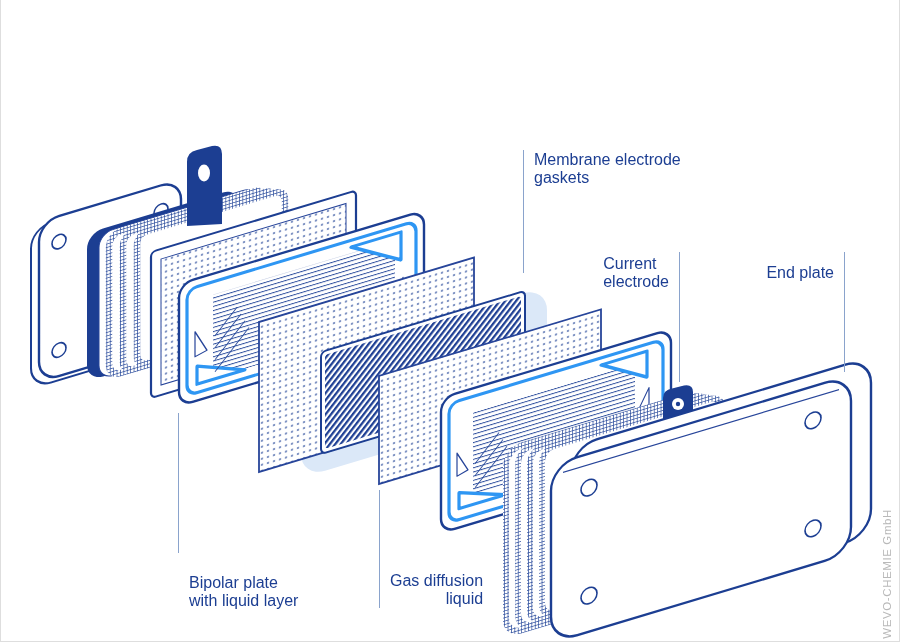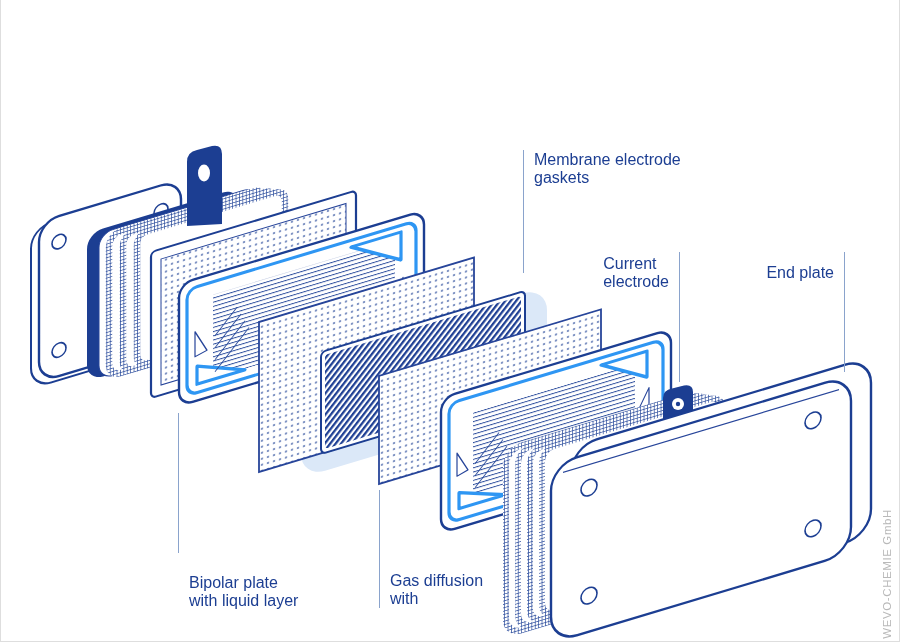--- a/index.html
+++ b/index.html
@@ -167,20 +167,20 @@
     <div>End plate</div>
   </div>
 
   <div class="leader" style="left:177px;top:413px;height:140px;"></div>
   <div class="lbl" style="left:188px;top:548px;margin-top:26px;">
     <div>Bipolar plate</div>
     <div>with liquid layer</div>
   </div>
 
   <div class="leader" style="left:378px;top:490px;height:118px;"></div>
-  <div class="lbl" style="left:389px;top:572px;">
+  <div class="lbl" style="left:389px;top:572px;text-align:right;">
     <div>Gas diffusion</div>
-    <div>with</div>
+    <div>liquid</div>
   </div>
 
   <div id="watermark">WEVO-CHEMIE GmbH</div>
 
 </div>
 
 </body></html>

